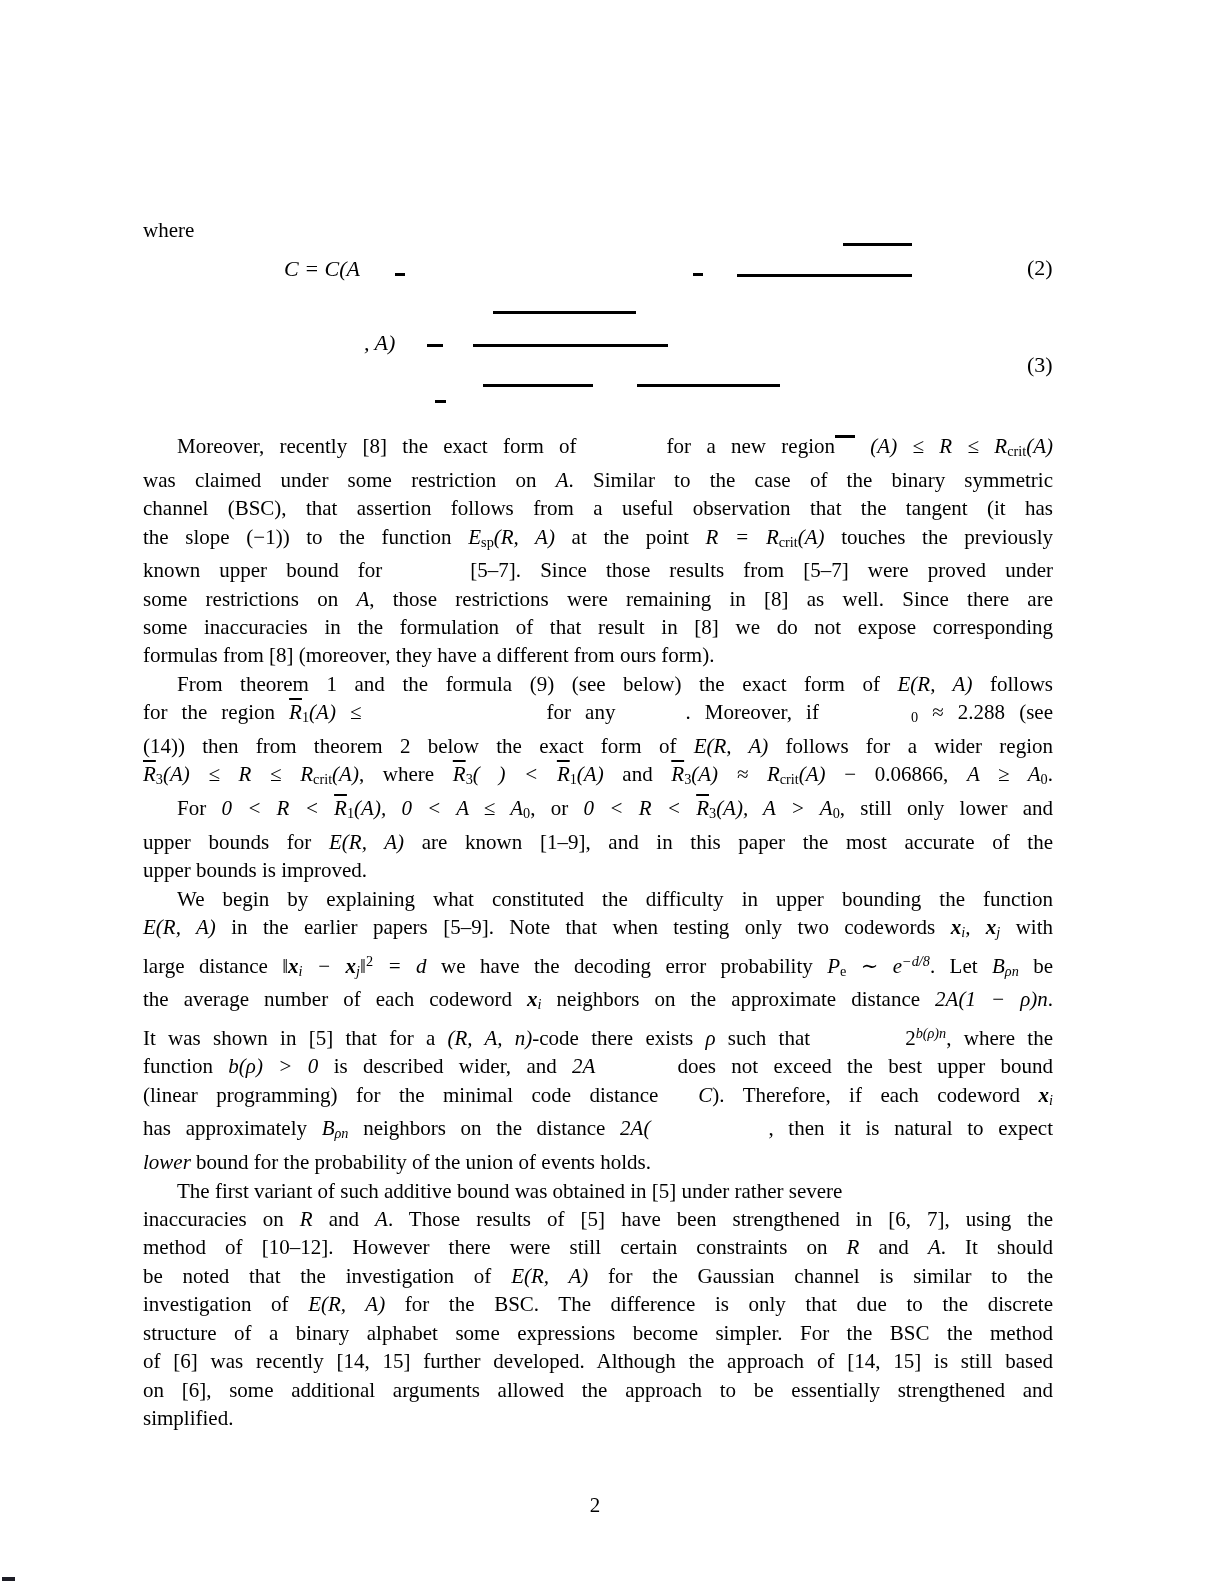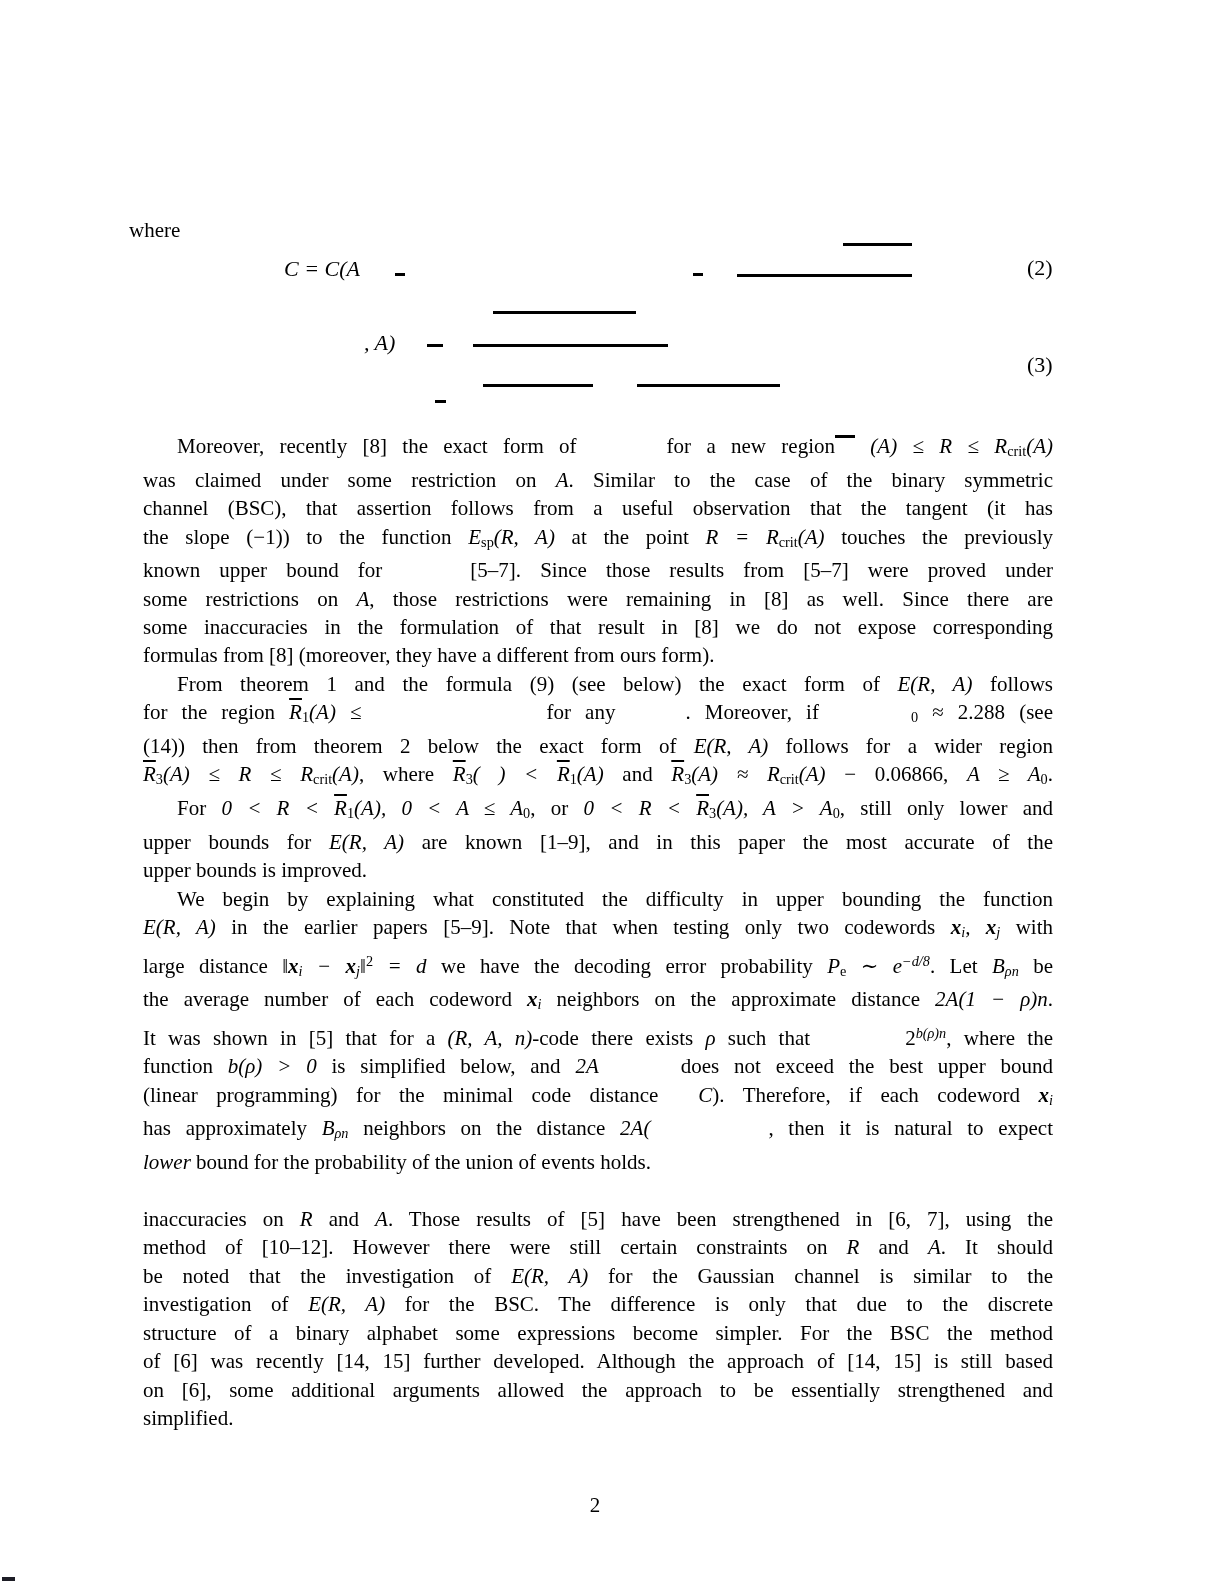--- a/index.html
+++ b/index.html
@@ -7,21 +7,21 @@
     position: relative;
     width: 1225px;
     height: 1585px;
     background: #ffffff;
     overflow: hidden;
     font-family: "Liberation Serif", "DejaVu Serif", serif;
     color: #000000;
   }
   
   .where-label {
-    position: absolute; left: 129px; top: 218px;
+    position: absolute; left: 143px; top: 218px;
     font-size: 21px;
   }
   .eq-lhs { position: absolute; font-style: italic; font-size: 22px; }
   .eq2-lhs { left: 284px; top: 256px; text-align: right; }
   .eq3-lhs { left: 364px; top: 330px; }
   .eq-label { position: absolute; font-size: 22px; }
   .eq2-label { left: 1027px; top: 255px; }
   .eq3-label { left: 1027px; top: 352px; }
   
   #eq-layer { position: absolute; left: 0; top: 0; width: 100%; height: 100%; }
@@ -99,27 +99,27 @@
         <div class="tline"><span class="sg" style="width: 34px;"></span><span class="sr">For </span><span class="sm">0 &lt; R &lt; </span><span class="sol">R</span><span class="ssub">1</span><span class="sm">(A), 0 &lt; A ≤ A</span><span class="ssub">0</span><span class="sr">, or </span><span class="sm">0 &lt; R &lt; </span><span class="sol">R</span><span class="ssub">3</span><span class="sm">(A), A &gt; A</span><span class="ssub">0</span><span class="sr">, still only lower and</span></div>
         <div class="tline"><span class="sr">upper bounds for </span><span class="sm">E(R, A)</span><span class="sr"> are known [1–9], and in this paper the most accurate of the</span></div>
         <div class="tline noj"><span class="sr">upper bounds is improved.</span></div>
       </div>
       <div class="para">
         <div class="tline"><span class="sg" style="width: 34px;"></span><span class="sr">We begin by explaining what constituted the difficulty in upper bounding the function</span></div>
         <div class="tline"><span class="sm">E(R, A)</span><span class="sr"> in the earlier papers [5–9]. Note that when testing only two codewords </span><span class="sbm">x</span><span class="ssmi">i</span><span class="sm">, </span><span class="sbm">x</span><span class="ssmi">j</span><span class="sr"> with</span></div>
         <div class="tline"><span class="sr">large distance ‖</span><span class="sbm">x</span><span class="ssmi">i</span><span class="sm"> − </span><span class="sbm">x</span><span class="ssmi">j</span><span class="sr">‖</span><span class="ssup">2</span><span class="sm"> = d</span><span class="sr"> we have the decoding error probability </span><span class="sm">P</span><span class="ssub">e</span><span class="sm"> ∼ e</span><span class="sspi">−d/8</span><span class="sr">. Let </span><span class="sm">B</span><span class="ssmi">ρn</span><span class="sr"> be</span></div>
         <div class="tline"><span class="sr">the average number of each codeword </span><span class="sbm">x</span><span class="ssmi">i</span><span class="sr"> neighbors on the approximate distance </span><span class="sm">2A(1 − ρ)n</span><span class="sr">.</span></div>
         <div class="tline"><span class="sr">It was shown in [5] that for a </span><span class="sm">(R, A, n)</span><span class="sr">-code there exists </span><span class="sm">ρ</span><span class="sr"> such that</span><span class="sg" style="width: 95px;"></span><span class="sr">2</span><span class="sspi">b(ρ)n</span><span class="sr">, where the</span></div>
-        <div class="tline"><span class="sr">function </span><span class="sm">b(ρ) &gt; 0</span><span class="sr"> is simplified below, and </span><span class="sm">2A</span><span class="sg" style="width: 82px;"></span><span class="sr">does not exceed the best upper bound</span></div>
+        <div class="tline"><span class="sr">function </span><span class="sm">b(ρ) &gt; 0</span><span class="sr"> is described wider, and </span><span class="sm">2A</span><span class="sg" style="width: 82px;"></span><span class="sr">does not exceed the best upper bound</span></div>
         <div class="tline"><span class="sr">(linear programming) for the minimal code distance</span><span class="sg" style="width: 40px;"></span><span class="sm">C</span><span class="sr">). Therefore, if each codeword </span><span class="sbm">x</span><span class="ssmi">i</span></div>
         <div class="tline"><span class="sr">has approximately </span><span class="sm">B</span><span class="ssmi">ρn</span><span class="sr"> neighbors on the distance </span><span class="sm">2A(</span><span class="sg" style="width: 118px;"></span><span class="sr">, then it is natural to expect</span></div>
         <div class="tline noj"><span class="sm">lower</span><span class="sr"> bound for the probability of the union of events holds.</span></div>
       </div>
       <div class="para">
-        <div class="tline noj"><span class="sg" style="width: 34px;"></span></div>
+        <div class="tline noj"><span class="sg" style="width: 34px;"></span><span class="sr">The first variant of such additive bound was obtained in [5] under rather severe</span></div>
         <div class="tline"><span class="sr">inaccuracies on </span><span class="sm">R</span><span class="sr"> and </span><span class="sm">A</span><span class="sr">. Those results of [5] have been strengthened in [6, 7], using the</span></div>
         <div class="tline"><span class="sr">method of [10–12]. However there were still certain constraints on </span><span class="sm">R</span><span class="sr"> and </span><span class="sm">A</span><span class="sr">. It should</span></div>
         <div class="tline"><span class="sr">be noted that the investigation of </span><span class="sm">E(R, A)</span><span class="sr"> for the Gaussian channel is similar to the</span></div>
         <div class="tline"><span class="sr">investigation of </span><span class="sm">E(R, A)</span><span class="sr"> for the BSC. The difference is only that due to the discrete</span></div>
         <div class="tline"><span class="sr">structure of a binary alphabet some expressions become simpler. For the BSC the method</span></div>
         <div class="tline"><span class="sr">of [6] was recently [14, 15] further developed. Although the approach of [14, 15] is still based</span></div>
         <div class="tline"><span class="sr">on [6], some additional arguments allowed the approach to be essentially strengthened and</span></div>
         <div class="tline noj"><span class="sr">simplified.</span></div>
       </div>
     </div>

